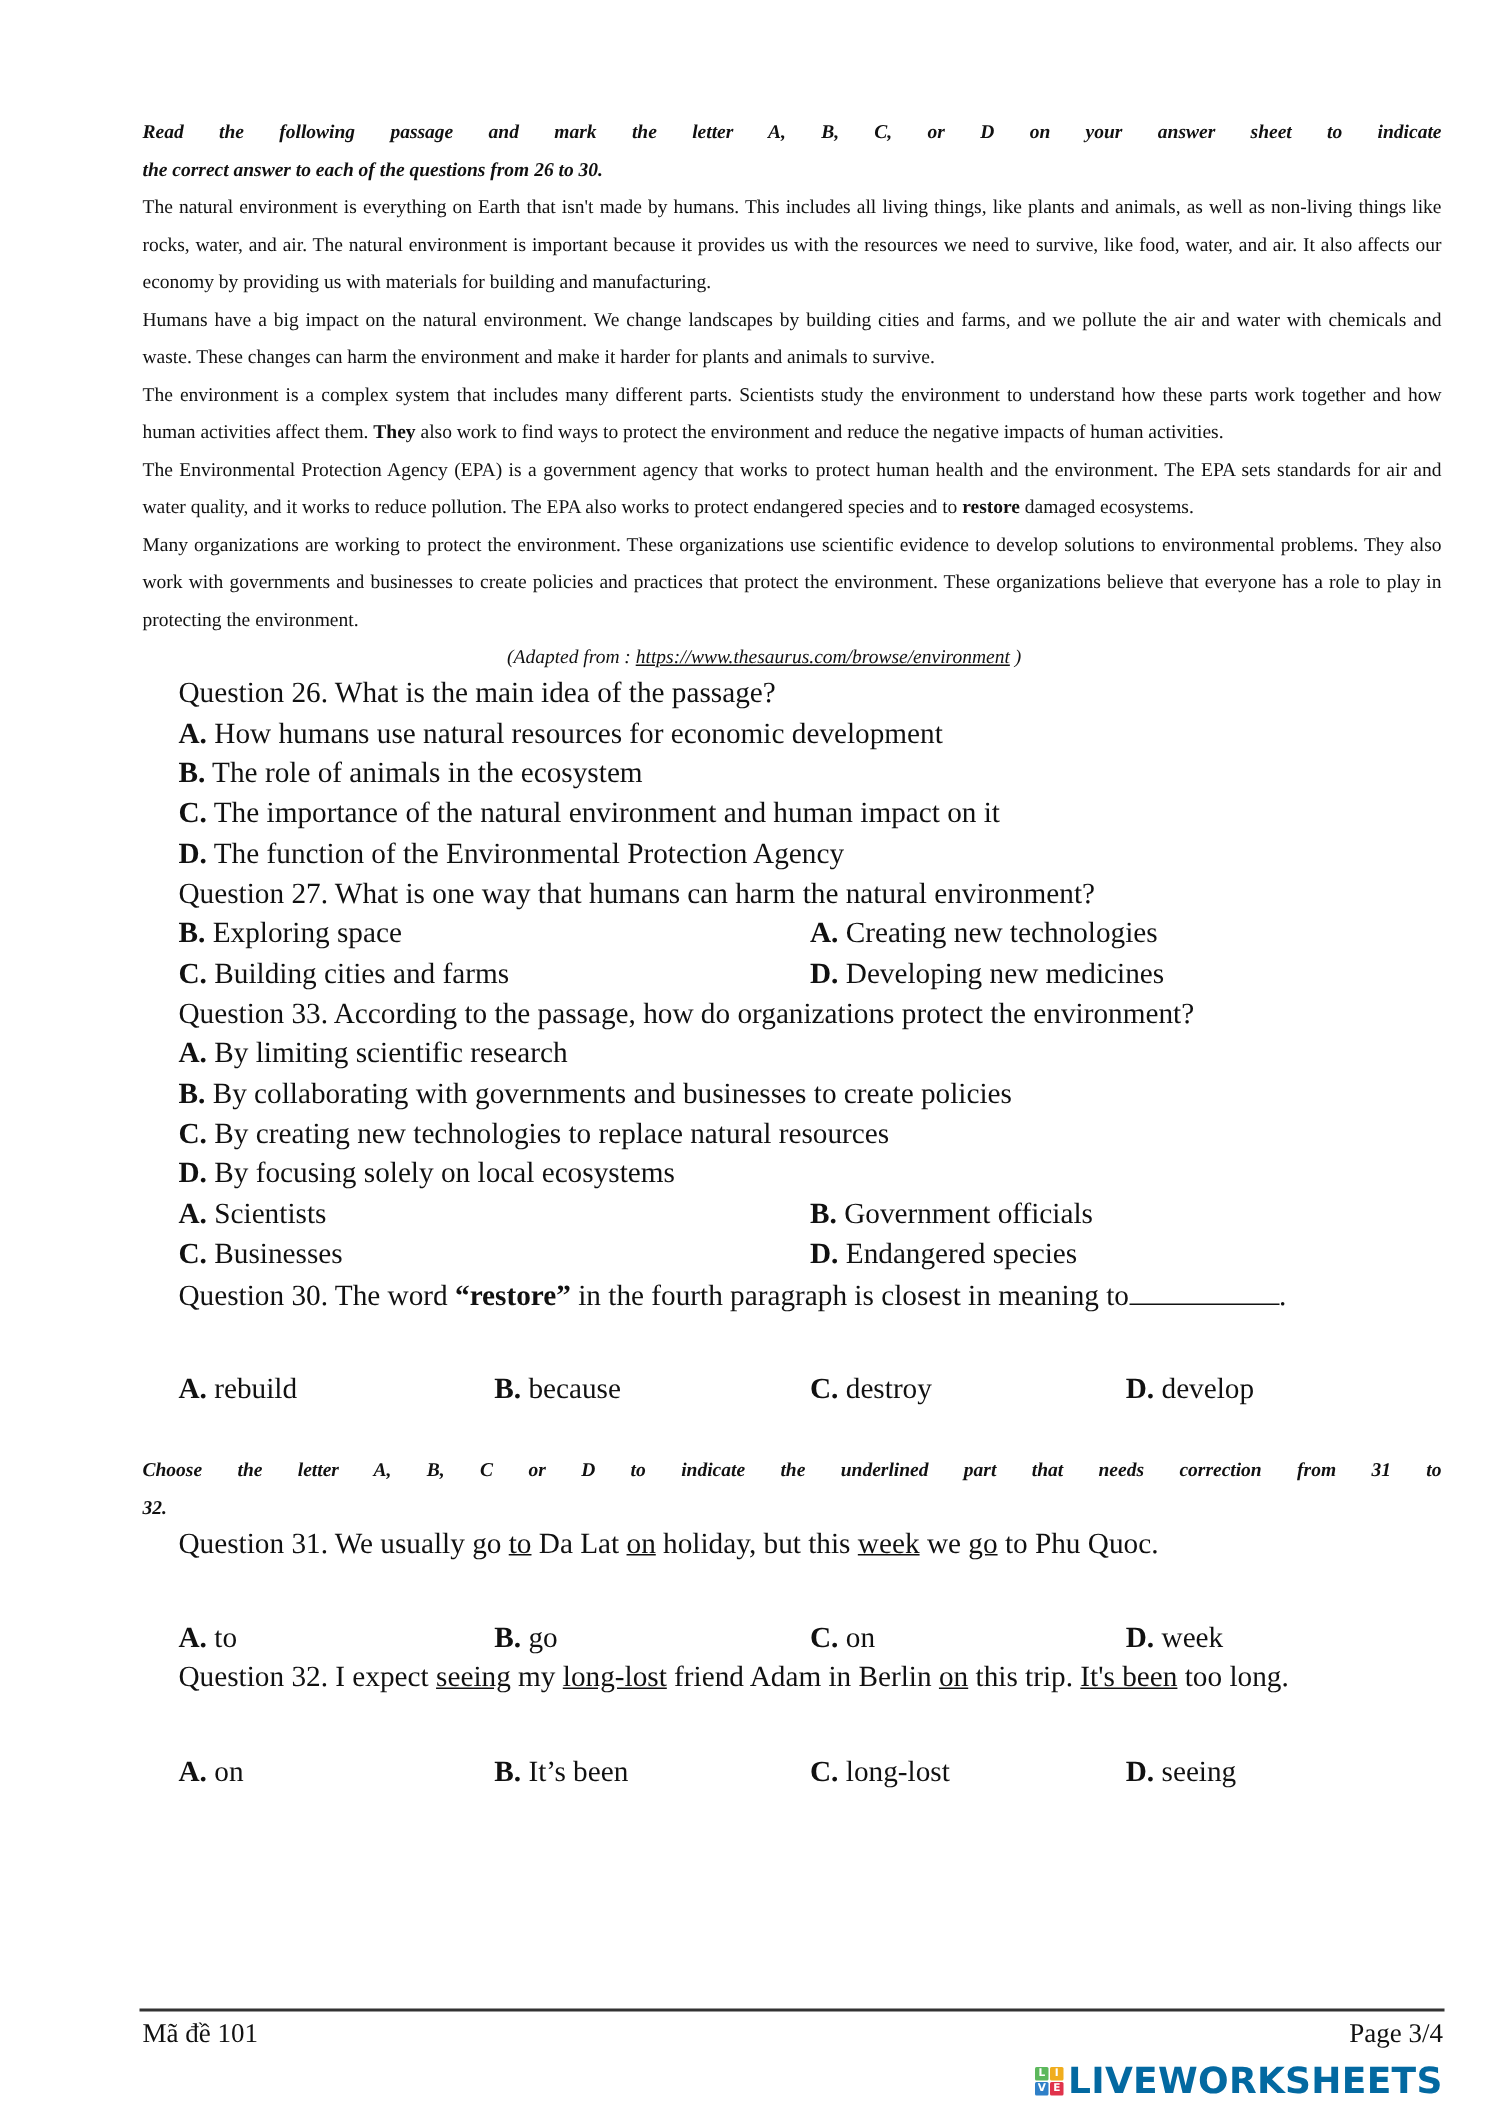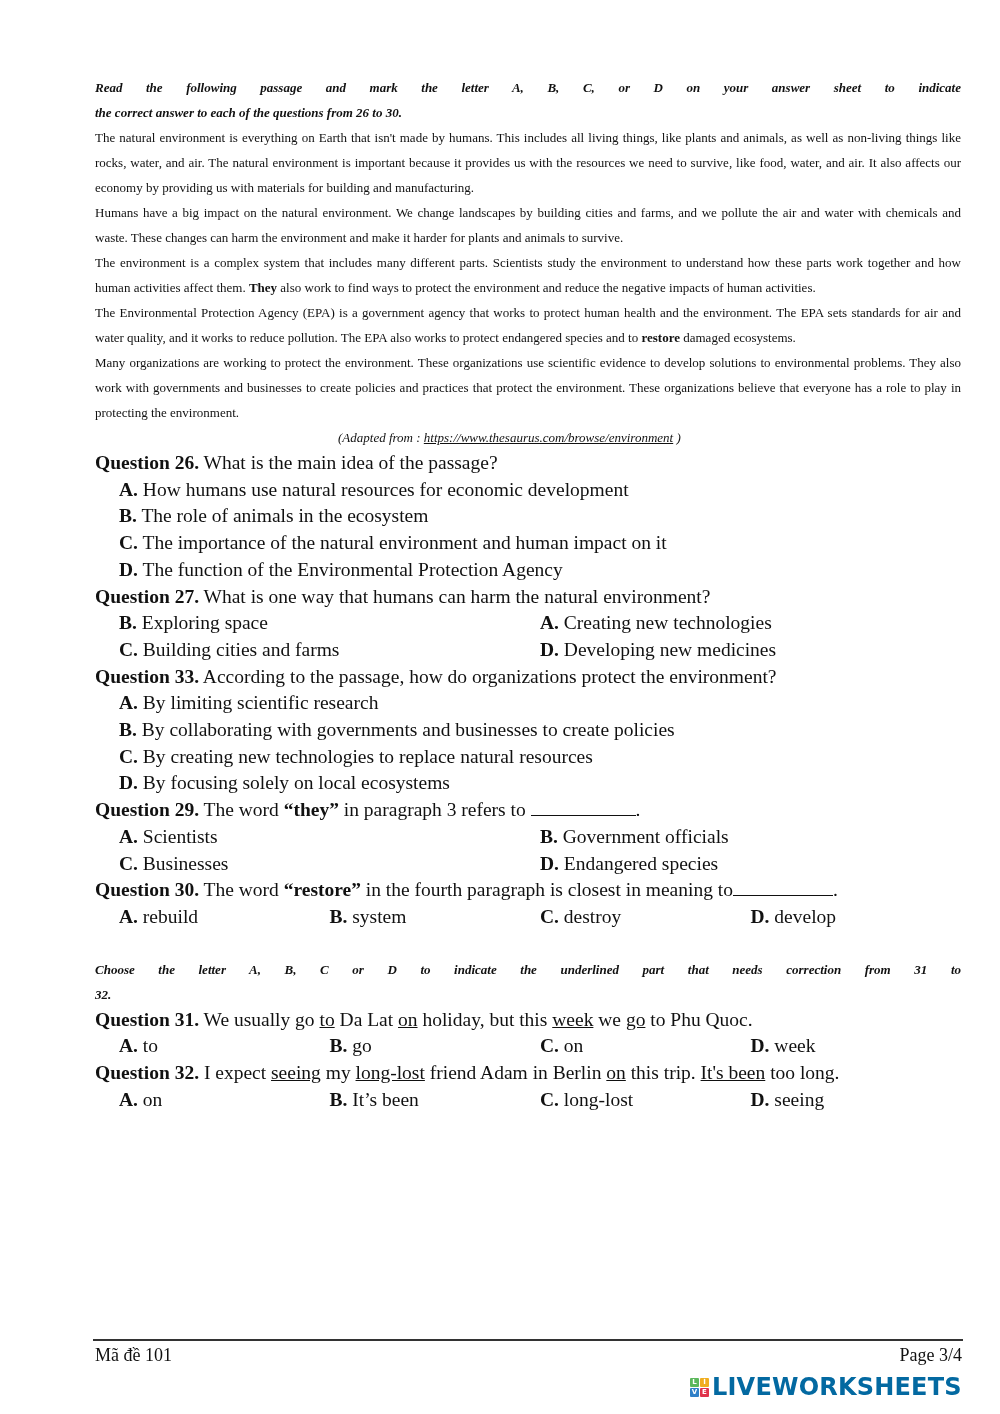--- a/index.html
+++ b/index.html
@@ -8,26 +8,26 @@
     font-family: "Liberation Serif", serif; color: #111;
   }
   .page { position: absolute; left: 95px; top: 75px; width: 866px; }
   .line { font-size: 13px; line-height: 25px; }
   .justify { text-align: justify; text-align-last: justify; }
   .instr { font-weight: bold; font-style: italic; }
   .para { text-align: justify; }
   .source { font-style: italic; padding-left: 243px; }
   .source .link { text-decoration: underline; }
   .q { font-size: 19.5px; line-height: 26.7px; }
-  .qlabel { font-weight: bold; }
+  .qlabel { font-weight: normal; margin-left: 24px; }
   .opt { font-size: 19.5px; line-height: 26.7px; padding-left: 24px; }
   .opt b { font-weight: bold; }
   .row2 { display: flex; padding-left: 24px; font-size: 19.5px; line-height: 26.7px; }
   .row2 > div { width: 441px; }
-  .row4 { display: flex; padding-left: 24px; font-size: 19.5px; line-height: 26.7px; }
+  .row4 { display: flex; padding-left: 24px; font-size: 19.5px; line-height: 26.7px; margin-top: 36px; }
   .row4 > div { width: 220.5px; }
   .u { text-decoration: underline; }
   .blank { display: inline-block; border-bottom: 1px solid #111; height: 18px; vertical-align: baseline; }
   .gap { height: 26px; }
   .footer-rule { position: absolute; left: 93px; top: 1339px; width: 870px; height: 2px; background: #333; }
   .footer-left { position: absolute; left: 95px; top: 1345px; font-size: 18px; }
   .footer-right { position: absolute; right: 38px; top: 1345px; font-size: 18px; }
   .logo { position: absolute; left: 690px; top: 1375px; display: flex; align-items: center; }
   .logo-grid { display: grid; grid-template-columns: 9px 9px; grid-template-rows: 9px 9px; gap: 1px; margin-right: 3px; }
   .logo-grid span { font-family: "DejaVu Sans", sans-serif; font-size: 7px; font-weight: bold; color: #fff; display: flex; align-items: center; justify-content: center; border-radius: 1px; }
@@ -63,34 +63,33 @@
     <div><b>C.</b><span> Building cities and farms</span></div>
     <div><b>D.</b><span> Developing new medicines</span></div>
   </div>
 
   <div class="q"><span class="qlabel">Question 33.</span><span> According to the passage, how do organizations protect the environment?</span></div>
   <div class="opt"><b>A.</b><span> By limiting scientific research</span></div>
   <div class="opt"><b>B.</b><span> By collaborating with governments and businesses to create policies</span></div>
   <div class="opt"><b>C.</b><span> By creating new technologies to replace natural resources</span></div>
   <div class="opt"><b>D.</b><span> By focusing solely on local ecosystems</span></div>
 
-  <div class="q"><span class="qlabel">Question 29.</span><span> The word </span><b>“they”</b><span> in paragraph 3 refers to </span><span class="blank" style="width:105px"></span><span>.</span></div>
   <div class="row2">
     <div><b>A.</b><span> Scientists</span></div>
     <div><b>B.</b><span> Government officials</span></div>
   </div>
   <div class="row2">
     <div><b>C.</b><span> Businesses</span></div>
     <div><b>D.</b><span> Endangered species</span></div>
   </div>
 
   <div class="q"><span class="qlabel">Question 30.</span><span> The word </span><b>“restore”</b><span> in the fourth paragraph is closest in meaning to</span><span class="blank" style="width:100px"></span><span>.</span></div>
   <div class="row4">
     <div><b>A.</b><span> rebuild</span></div>
-    <div><b>B.</b><span> system</span></div>
+    <div><b>B.</b><span> because</span></div>
     <div><b>C.</b><span> destroy</span></div>
     <div><b>D.</b><span> develop</span></div>
   </div>
 
   <div class="gap"></div>
 
   <div class="line instr justify">Choose the letter A, B, C or D to indicate the underlined part that needs correction from 31 to</div>
   <div class="line instr">32.</div>
 
   <div class="q"><span class="qlabel">Question 31.</span><span> We usually go </span><span class="u">to</span><span> Da Lat </span><span class="u">on</span><span> holiday, but this </span><span class="u">week</span><span> we </span><span class="u">go</span><span> to Phu Quoc.</span></div>

